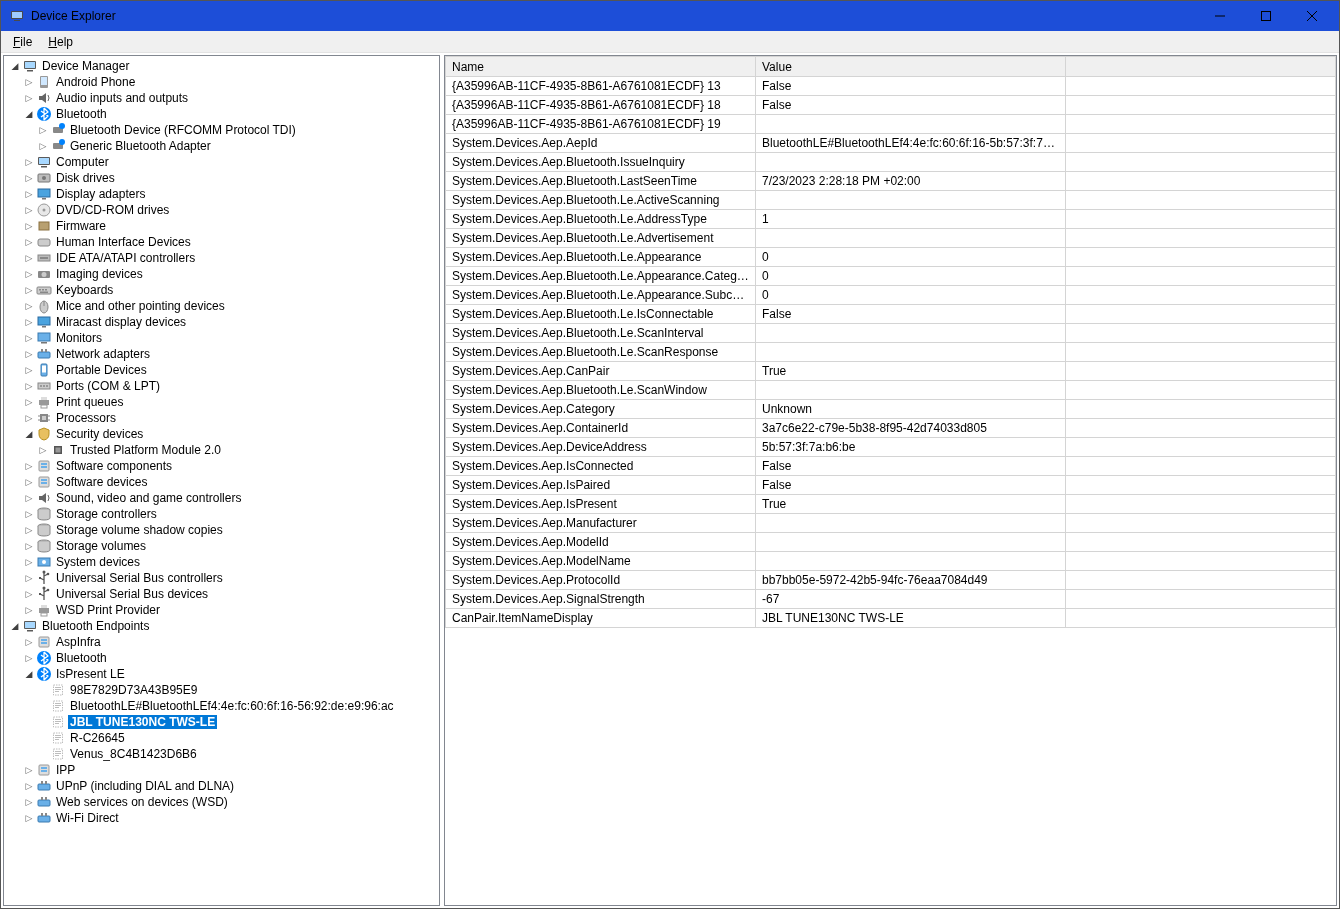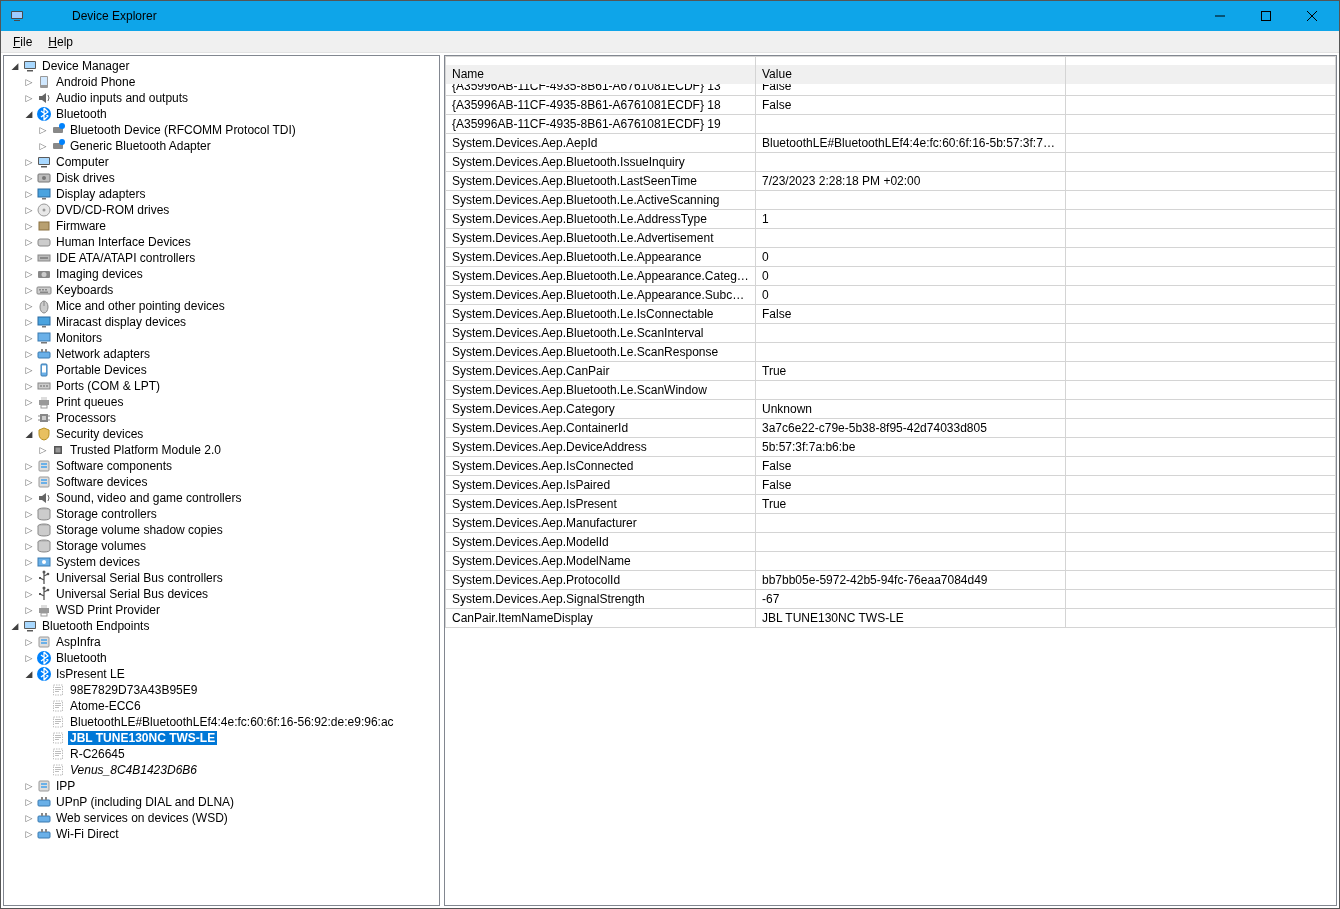--- a/index.html
+++ b/index.html
@@ -17,23 +17,22 @@
     border: 1px solid #555;
     display: flex;
     flex-direction: column;
     background: #fff;
   }
   .titlebar {
     height: 30px;
     display: flex;
     align-items: center;
     padding: 0 4px 0 8px;
-    background: #0ea5e9;
+    background: #1d4ed8;
     border-bottom: 0;
-    gap: 41px;
   }
   .titlebar .app-icon {
     width: 16px; height: 16px; margin-right: 6px;
     display: inline-flex; align-items: center; justify-content: center;
   }
   .titlebar .title { flex: 0 0 auto; font-size: 12px; }
   .titlebar .spacer { flex: 1; }
   .win-controls { display: flex; }
   .win-btn {
     width: 46px; height: 30px;
@@ -114,21 +113,21 @@
     width: 100%;
     font-size: 12px;
   }
   table.prop th {
     text-align: left;
     font-weight: normal;
     background: #f0f0f0;
     border: 1px solid #d4d4d4;
     padding: 2px 6px;
     position: sticky;
-    top: 8px;
+    top: 0;
     height: 20px;
   }
   table.prop td {
     border: 1px solid #d4d4d4;
     padding: 2px 6px;
     height: 18px;
     white-space: nowrap;
     overflow: hidden;
     text-overflow: ellipsis;
   }
@@ -691,34 +690,20 @@
                     <div class="node" style="padding-left: 32px;">
                       <span class="expander none"></span>
                       <span class="node-icon">
                         <svg width="16" height="16" viewBox="0 0 16 16">
                           <rect x="3.5" y="3" width="9" height="10" fill="none" stroke="#bdbdbd" stroke-width="1" stroke-dasharray="1.5 1"></rect>
                           <rect x="5" y="5" width="6" height="1" fill="#bdbdbd"></rect>
                           <rect x="5" y="7" width="6" height="1" fill="#bdbdbd"></rect>
                           <rect x="5" y="9" width="4" height="1" fill="#bdbdbd"></rect>
                         </svg>
                       </span>
-                      <span class="node-label">Atome-ECC6</span>
-                    </div>
-                  </li>
-                  <li>
-                    <div class="node" style="padding-left: 32px;">
-                      <span class="expander none"></span>
-                      <span class="node-icon">
-                        <svg width="16" height="16" viewBox="0 0 16 16">
-                          <rect x="3.5" y="3" width="9" height="10" fill="none" stroke="#bdbdbd" stroke-width="1" stroke-dasharray="1.5 1"></rect>
-                          <rect x="5" y="5" width="6" height="1" fill="#bdbdbd"></rect>
-                          <rect x="5" y="7" width="6" height="1" fill="#bdbdbd"></rect>
-                          <rect x="5" y="9" width="4" height="1" fill="#bdbdbd"></rect>
-                        </svg>
-                      </span>
                       <span class="node-label">BluetoothLE#BluetoothLEf4:4e:fc:60:6f:16-56:92:de:e9:96:ac</span>
                     </div>
                   </li>
                   <li>
                     <div class="node selected" style="padding-left: 32px;">
                       <span class="expander none"></span>
                       <span class="node-icon">
                         <svg width="16" height="16" viewBox="0 0 16 16">
                           <rect x="3.5" y="3" width="9" height="10" fill="none" stroke="#bdbdbd" stroke-width="1" stroke-dasharray="1.5 1"></rect>
                           <rect x="5" y="5" width="6" height="1" fill="#bdbdbd"></rect>
@@ -737,21 +722,21 @@
                           <rect x="3.5" y="3" width="9" height="10" fill="none" stroke="#bdbdbd" stroke-width="1" stroke-dasharray="1.5 1"></rect>
                           <rect x="5" y="5" width="6" height="1" fill="#bdbdbd"></rect>
                           <rect x="5" y="7" width="6" height="1" fill="#bdbdbd"></rect>
                           <rect x="5" y="9" width="4" height="1" fill="#bdbdbd"></rect>
                         </svg>
                       </span>
                       <span class="node-label">R-C26645</span>
                     </div>
                   </li>
                   <li>
-                    <div class="node" style="padding-left: 32px; font-style: italic;">
+                    <div class="node" style="padding-left: 32px;">
                       <span class="expander none"></span>
                       <span class="node-icon">
                         <svg width="16" height="16" viewBox="0 0 16 16">
                           <rect x="3.5" y="3" width="9" height="10" fill="none" stroke="#bdbdbd" stroke-width="1" stroke-dasharray="1.5 1"></rect>
                           <rect x="5" y="5" width="6" height="1" fill="#bdbdbd"></rect>
                           <rect x="5" y="7" width="6" height="1" fill="#bdbdbd"></rect>
                           <rect x="5" y="9" width="4" height="1" fill="#bdbdbd"></rect>
                         </svg>
                       </span>
                       <span class="node-label">Venus_8C4B1423D6B6</span>

